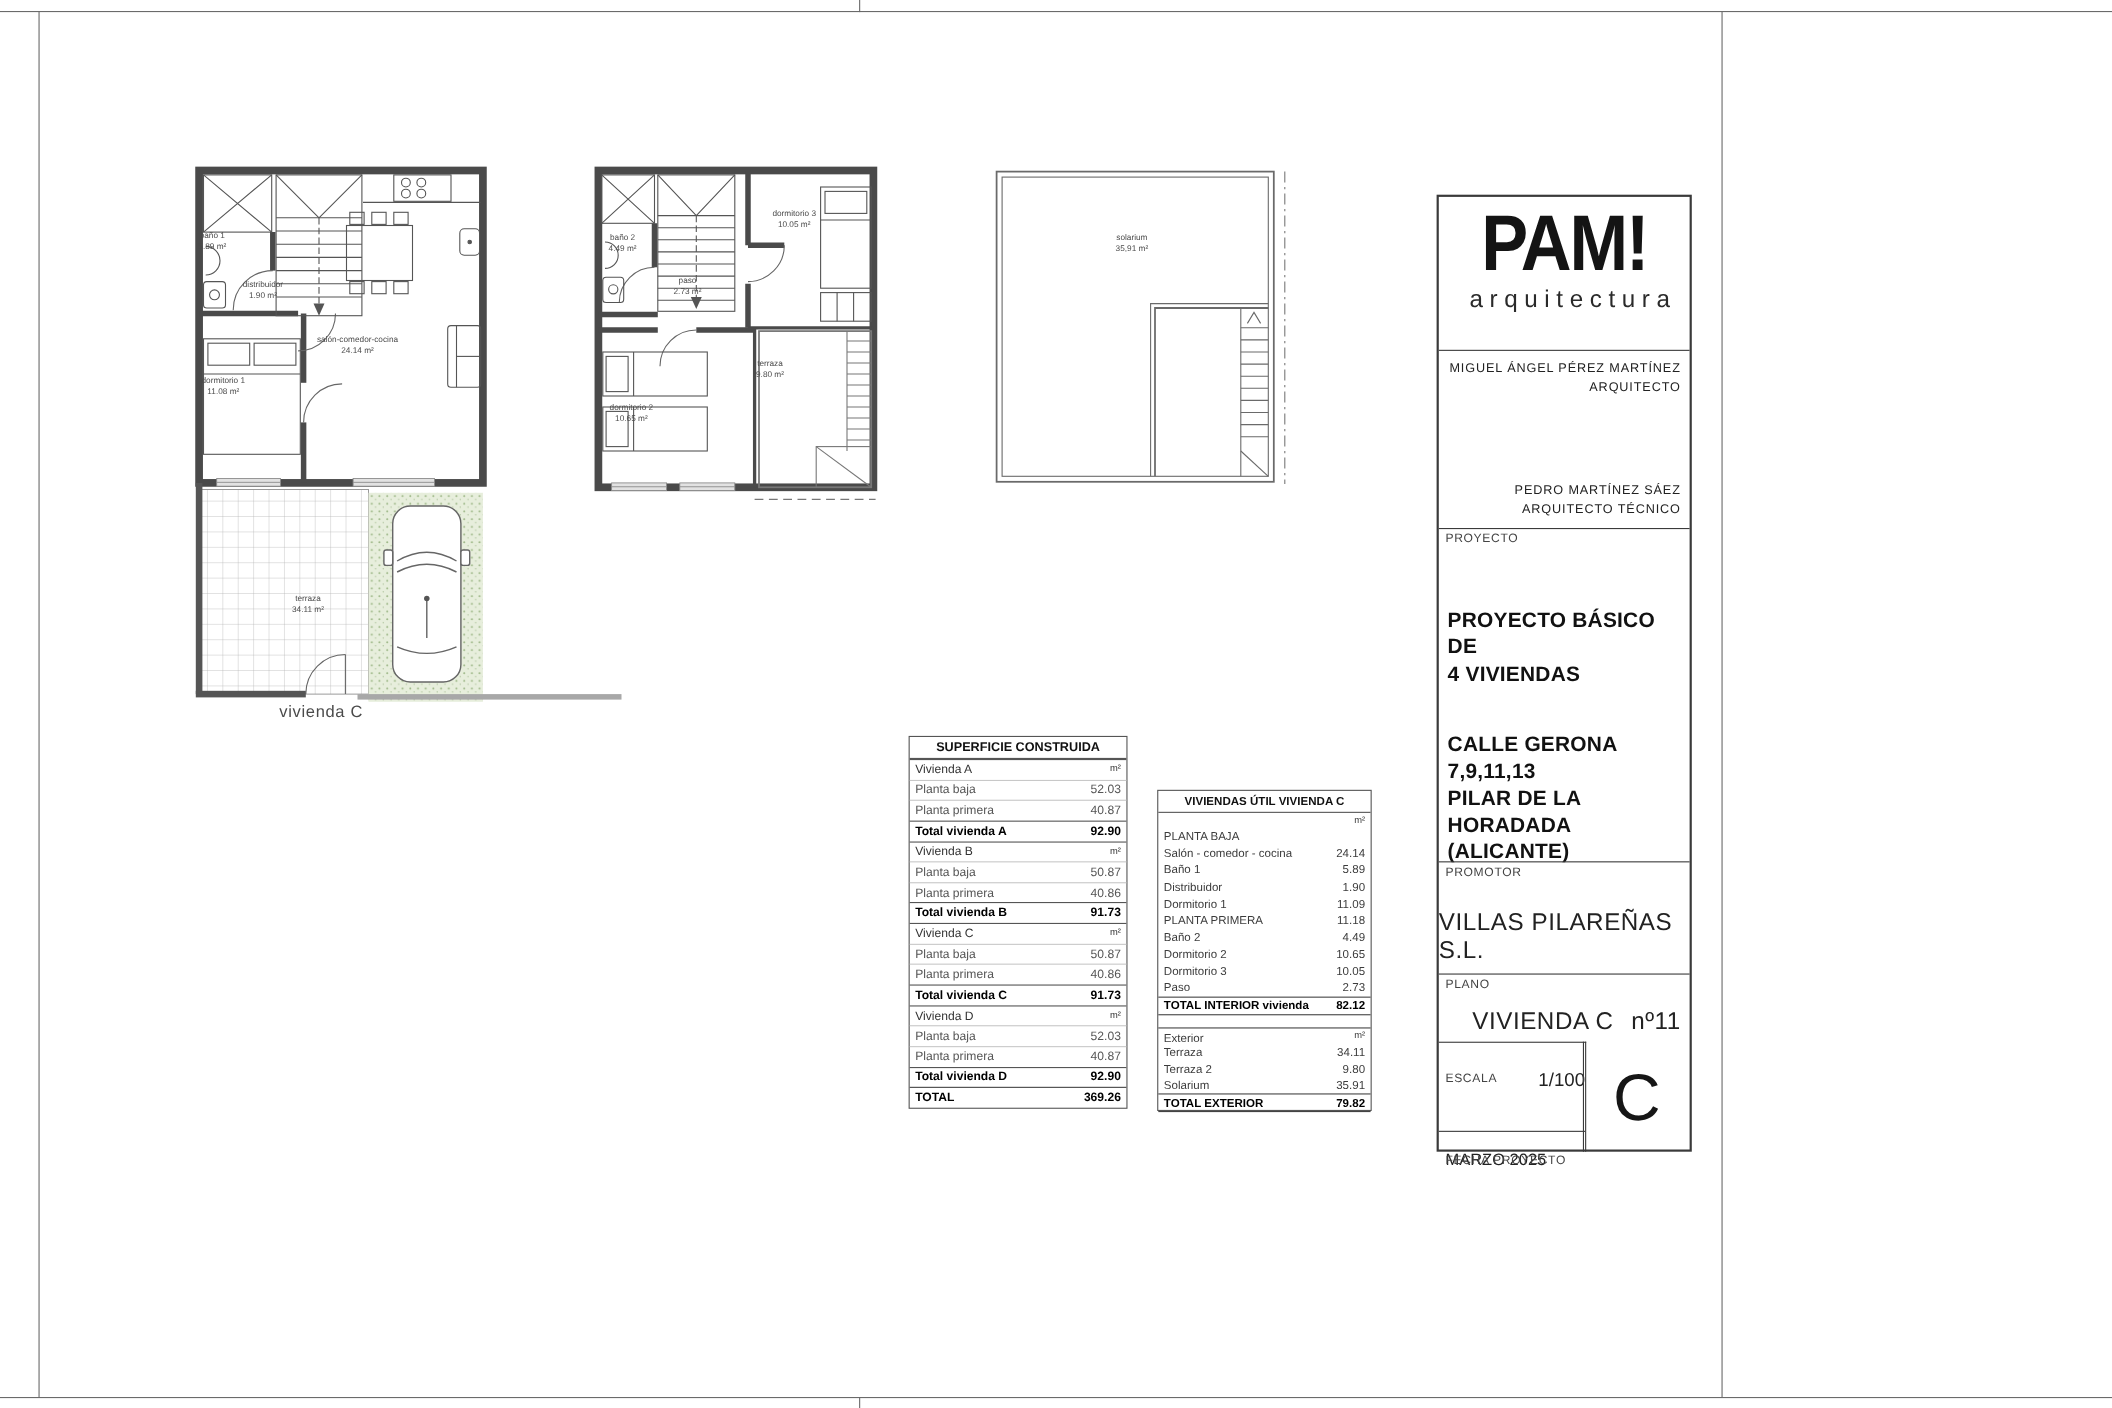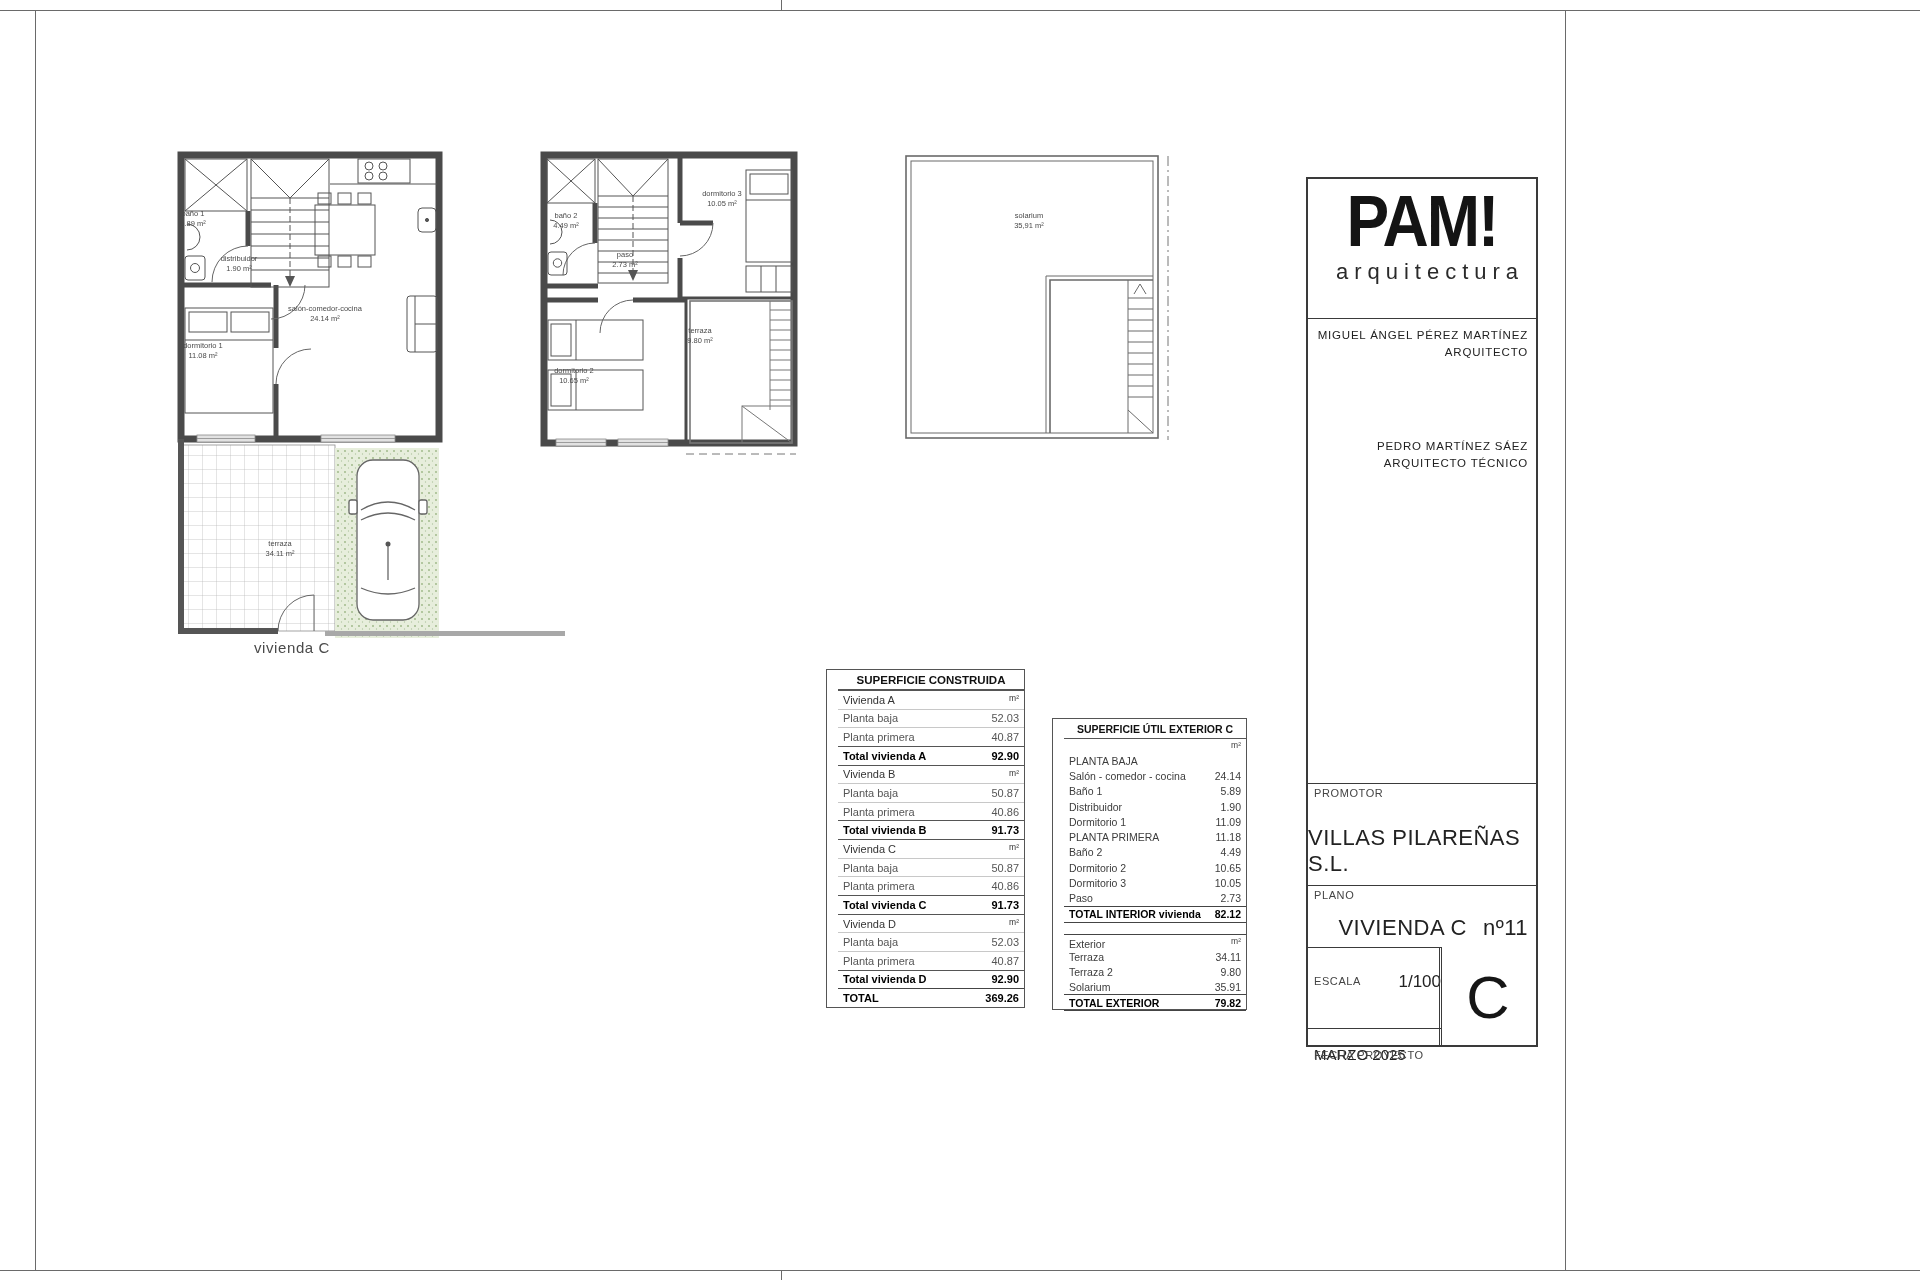--- a/index.html
+++ b/index.html
@@ -8,21 +8,21 @@
   .abs{position:absolute;}
   .hline{position:absolute;height:1px;background:#6a6a6a;}
   .vline{position:absolute;width:1px;background:#6a6a6a;}
 
   
   .rlabel{position:absolute;text-align:center;font-size:7.5px;line-height:1.35;color:#4a4a4a;}
   .plan-caption{position:absolute;text-align:center;font-size:15px;color:#4a4a4a;letter-spacing:0.6px;}
 
   
   .tbl{position:absolute;border:1.6px solid #555;background:#fff;box-sizing:border-box;
-       display:flex;flex-direction:column;font-size:11px;color:#333;padding-left:11px;}
+       display:flex;flex-direction:column;font-size:11px;color:#333;}
   .tbl-head{font-weight:bold;text-align:center;padding:4px 0 3px 0;border-bottom:1.4px solid #555;
             font-size:11.5px;color:#111;flex:0 0 auto;}
   .tbl-body{display:flex;flex-direction:column;flex:1 1 auto;}
   .trow{display:flex;justify-content:space-between;align-items:center;padding:0 5px;flex:1 1 auto;}
   .tlabel{white-space:nowrap;}
   .tval{white-space:nowrap;text-align:right;}
   
   .c-tbl .trow{border-top:0.8px solid #c8c8c8;color:#555;}
   .c-tbl .trow.sec{border-top:1.4px solid #555;color:#333;}
   .c-tbl .trow.sec .tval{font-size:8.5px;align-self:flex-start;padding-top:2px;}
@@ -404,21 +404,21 @@
       </div>
 
       <div class="trow grand">
         <span class="tlabel">TOTAL</span>
         <span class="tval">369.26</span>
       </div>
     </div>
 </div>
 
 <div class="tbl u-tbl" style="left:1052px;top:718px;width:195px;height:292px">
-  <div class="tbl-head">SUPERFICIE ÚTIL EXTERIOR C</div>
+  <div class="tbl-head">VIVIENDAS ÚTIL VIVIENDA C</div>
   <div class="tbl-body" style="height:184px">
 
       <div class="trow unit">
         <span class="tlabel"></span>
         <span class="tval">m²</span>
       </div>
 
       <div class="trow plain">
         <span class="tlabel">PLANTA BAJA</span>
         <span class="tval"></span>
@@ -515,20 +515,29 @@
     <div class="arch" style="top:8px">
       <div>MIGUEL ÁNGEL PÉREZ MARTÍNEZ</div>
       <div>ARQUITECTO</div>
     </div>
     <div class="arch" style="bottom:8px">
       <div>PEDRO MARTÍNEZ SÁEZ</div>
       <div>ARQUITECTO TÉCNICO</div>
     </div>
   </div>
 
+  <div class="tb-sec tb-border" style="top:301px;height:303px">
+    <div class="tb-label">PROYECTO</div>
+    <div class="tb-big pre" style="margin-top:72px">PROYECTO BÁSICO DE
+4 VIVIENDAS</div>
+    <div class="tb-big pre" style="margin-top:40px">CALLE GERONA
+7,9,11,13
+PILAR DE LA HORADADA
+(ALICANTE)</div>
+  </div>
 
   <div class="tb-sec tb-border" style="top:604px;height:102px">
     <div class="tb-label">PROMOTOR</div>
     <div class="tb-right" style="bottom:8px">VILLAS PILAREÑAS S.L.</div>
   </div>
 
   <div class="tb-sec tb-border" style="top:706px;height:62px">
     <div class="tb-label">PLANO</div>
     <div class="tb-right" style="bottom:6px;display:flex;gap:16px">
       <span>VIVIENDA C</span>

